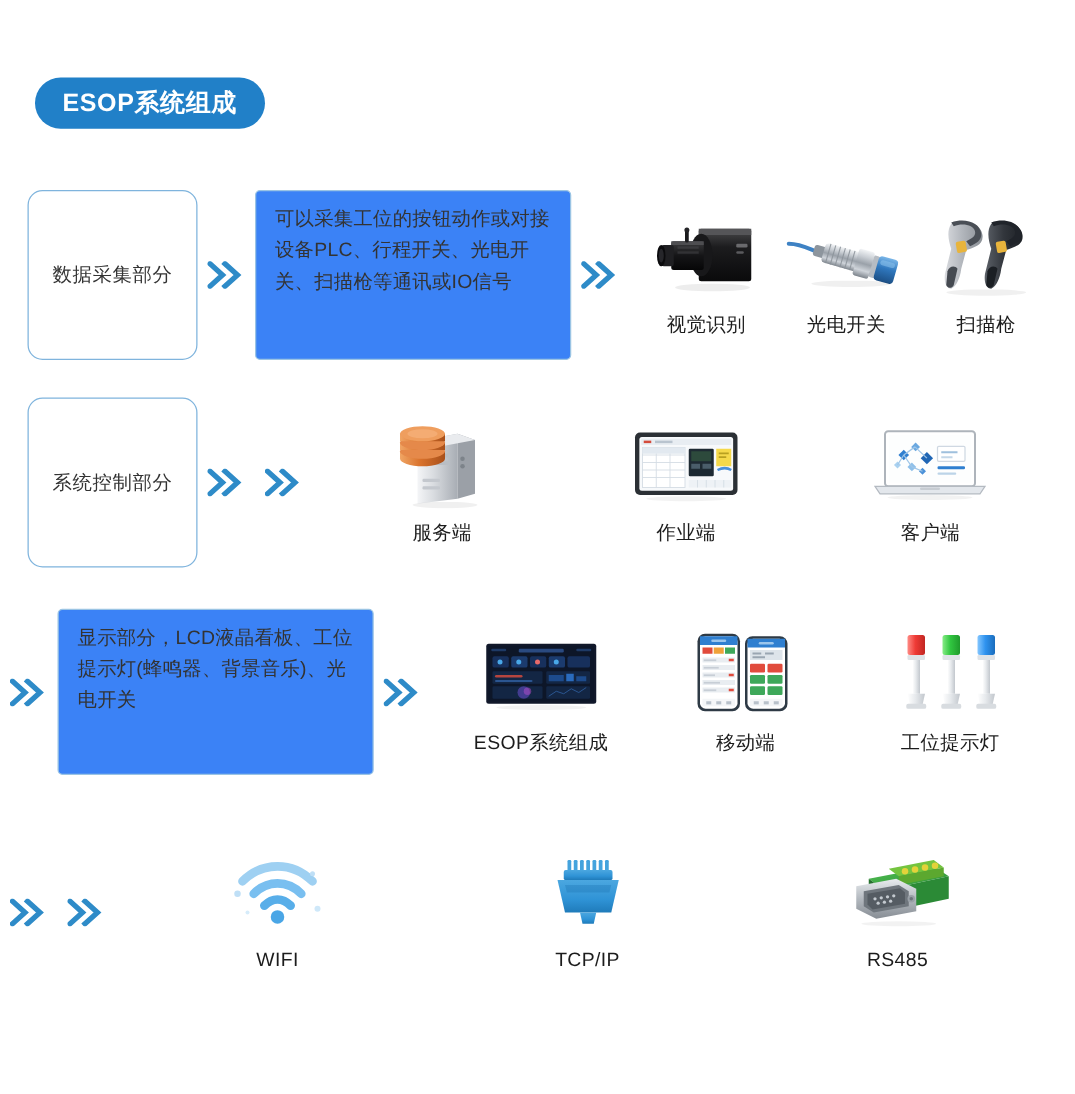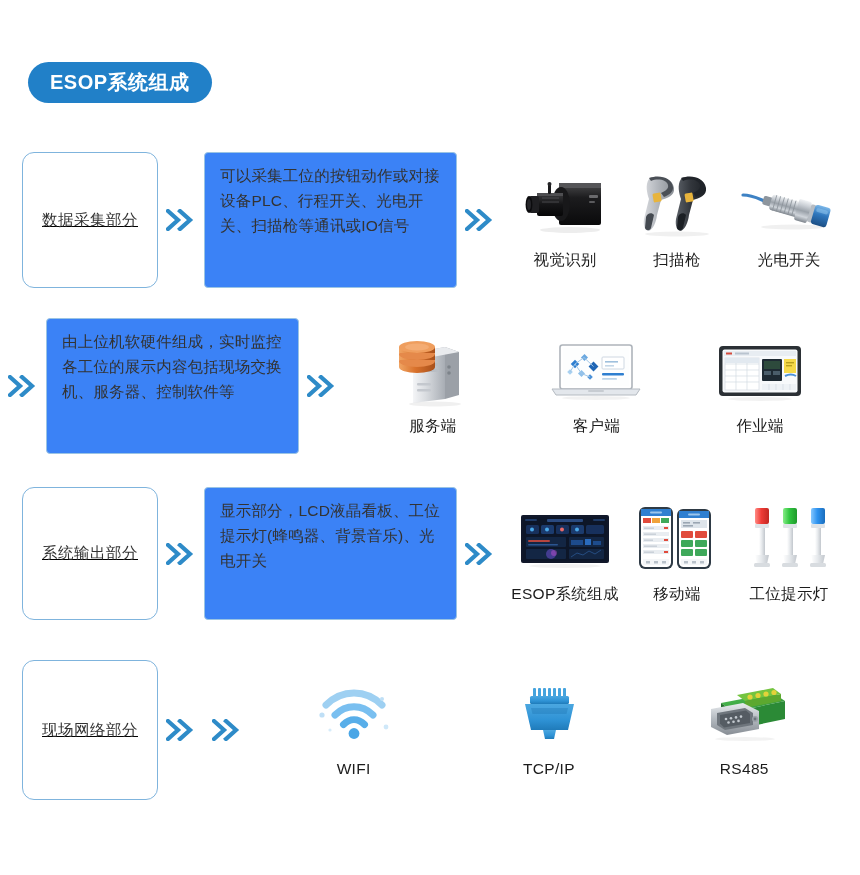--- a/index.html
+++ b/index.html
@@ -56,21 +56,20 @@
     width: 136px;
     margin-left: 22px;
     height: 100%;
     border: 1.4px solid #7fb4dd;
     border-radius: 12px;
     display: flex;
     align-items: center;
     justify-content: center;
     background: #ffffff;
     flex: 0 0 auto;
-    text-decoration: underline;
   }
   .stage-box-label {
     font-size: 15.5px;
     color: #333333;
     letter-spacing: 0.5px;
     white-space: nowrap;
   }
 
   
   .chevron {
@@ -192,55 +191,20 @@
             <rect x="33" y="11" width="3" height="10" rx="1.2" fill="#1a1a1c"></rect>
             <circle cx="34.5" cy="11" r="2" fill="#242427"></circle>
             <ellipse cx="55" cy="57" rx="30" ry="3" fill="#000" opacity="0.07"></ellipse>
           </svg>
         </div>
         <span class="icon-label">视觉识别</span>
       </div>
 
       <div class="icon-cell">
         <div class="icon-art">
-          <svg width="100" height="68" viewBox="0 0 100 68">
-            <defs>
-              <linearGradient id="scanGrey" x1="0" y1="0" x2="1" y2="0">
-                <stop offset="0%" stop-color="#d8dade"></stop>
-                <stop offset="45%" stop-color="#b3b7bd"></stop>
-                <stop offset="100%" stop-color="#8b9096"></stop>
-              </linearGradient>
-              <linearGradient id="scanDark" x1="0" y1="0" x2="1" y2="0">
-                <stop offset="0%" stop-color="#5c6168"></stop>
-                <stop offset="50%" stop-color="#32363c"></stop>
-                <stop offset="100%" stop-color="#1d2126"></stop>
-              </linearGradient>
-            </defs>
-
-            <g>
-              <path d="M22 8 C34 4 46 8 47 17 C48 25 40 27 34 29 L30 44 C29 52 26 58 22 60 C18 60 16 55 17 48 L22 28 C20 22 18 14 22 8 Z" fill="url(#scanGrey)"></path>
-              <path d="M22 7 C33 3 45 7 46 16 C46.5 21 42 24 37 26 L34 22 C38 20 42 18 41 14 C40 9 31 7 24 10 Z" fill="#4a4f56"></path>
-              <rect x="26" y="22" width="8" height="9" rx="1.5" fill="#e8b43c" transform="rotate(-10 30 26)"></rect>
-              <path d="M19 46 C20 42 25 41 27 44 L24 57 C23 60 19 60 18 57 Z" fill="#454a51"></path>
-            </g>
-
-            <g transform="translate(32,0)">
-              <path d="M22 8 C34 4 46 8 47 17 C48 25 40 27 34 29 L30 44 C29 52 26 58 22 60 C18 60 16 55 17 48 L22 28 C20 22 18 14 22 8 Z" fill="url(#scanDark)"></path>
-              <path d="M22 7 C33 3 45 7 46 16 C46.5 21 42 24 37 26 L34 22 C38 20 42 18 41 14 C40 9 31 7 24 10 Z" fill="#20242a"></path>
-              <rect x="26" y="22" width="8" height="9" rx="1.5" fill="#e8b43c" transform="rotate(-10 30 26)"></rect>
-              <path d="M19 46 C20 42 25 41 27 44 L24 57 C23 60 19 60 18 57 Z" fill="#1b1f24"></path>
-            </g>
-            <ellipse cx="50" cy="63" rx="32" ry="2.5" fill="#000" opacity="0.06"></ellipse>
-          </svg>
-        </div>
-        <span class="icon-label">扫描枪</span>
-      </div>
-
-      <div class="icon-cell">
-        <div class="icon-art">
           <svg width="104" height="56" viewBox="0 0 104 56">
             <defs>
               <linearGradient id="chrome" x1="0" y1="0" x2="0" y2="1">
                 <stop offset="0%" stop-color="#f2f4f6"></stop>
                 <stop offset="25%" stop-color="#c9ced4"></stop>
                 <stop offset="50%" stop-color="#9aa1a9"></stop>
                 <stop offset="75%" stop-color="#cfd4da"></stop>
                 <stop offset="100%" stop-color="#7d848c"></stop>
               </linearGradient>
               <linearGradient id="blueCap" x1="0" y1="0" x2="0" y2="1">
@@ -267,32 +231,67 @@
               <rect x="73" y="21" width="5" height="18" rx="1.5" fill="#b6bcc3"></rect>
               <rect x="77" y="20" width="16" height="20" rx="3" fill="url(#blueCap)"></rect>
               <rect x="79" y="23" width="12" height="4" rx="2" fill="#8cc3ec" opacity="0.55"></rect>
             </g>
             <ellipse cx="56" cy="50" rx="32" ry="2.5" fill="#000" opacity="0.06"></ellipse>
           </svg>
         </div>
         <span class="icon-label">光电开关</span>
       </div>
 
+      <div class="icon-cell">
+        <div class="icon-art">
+          <svg width="100" height="68" viewBox="0 0 100 68">
+            <defs>
+              <linearGradient id="scanGrey" x1="0" y1="0" x2="1" y2="0">
+                <stop offset="0%" stop-color="#d8dade"></stop>
+                <stop offset="45%" stop-color="#b3b7bd"></stop>
+                <stop offset="100%" stop-color="#8b9096"></stop>
+              </linearGradient>
+              <linearGradient id="scanDark" x1="0" y1="0" x2="1" y2="0">
+                <stop offset="0%" stop-color="#5c6168"></stop>
+                <stop offset="50%" stop-color="#32363c"></stop>
+                <stop offset="100%" stop-color="#1d2126"></stop>
+              </linearGradient>
+            </defs>
+
+            <g>
+              <path d="M22 8 C34 4 46 8 47 17 C48 25 40 27 34 29 L30 44 C29 52 26 58 22 60 C18 60 16 55 17 48 L22 28 C20 22 18 14 22 8 Z" fill="url(#scanGrey)"></path>
+              <path d="M22 7 C33 3 45 7 46 16 C46.5 21 42 24 37 26 L34 22 C38 20 42 18 41 14 C40 9 31 7 24 10 Z" fill="#4a4f56"></path>
+              <rect x="26" y="22" width="8" height="9" rx="1.5" fill="#e8b43c" transform="rotate(-10 30 26)"></rect>
+              <path d="M19 46 C20 42 25 41 27 44 L24 57 C23 60 19 60 18 57 Z" fill="#454a51"></path>
+            </g>
+
+            <g transform="translate(32,0)">
+              <path d="M22 8 C34 4 46 8 47 17 C48 25 40 27 34 29 L30 44 C29 52 26 58 22 60 C18 60 16 55 17 48 L22 28 C20 22 18 14 22 8 Z" fill="url(#scanDark)"></path>
+              <path d="M22 7 C33 3 45 7 46 16 C46.5 21 42 24 37 26 L34 22 C38 20 42 18 41 14 C40 9 31 7 24 10 Z" fill="#20242a"></path>
+              <rect x="26" y="22" width="8" height="9" rx="1.5" fill="#e8b43c" transform="rotate(-10 30 26)"></rect>
+              <path d="M19 46 C20 42 25 41 27 44 L24 57 C23 60 19 60 18 57 Z" fill="#1b1f24"></path>
+            </g>
+            <ellipse cx="50" cy="63" rx="32" ry="2.5" fill="#000" opacity="0.06"></ellipse>
+          </svg>
+        </div>
+        <span class="icon-label">扫描枪</span>
+      </div>
+
     </div>
   </div>
 
   <div class="row row-2">
+    <div class="stage-box">
+      <span class="stage-box-label">系统控制部分</span>
+    </div>
     <div class="chevron">
       <svg width="30" height="22" viewBox="0 0 30 22">
         <path d="M2 2 L12 11 L2 20" fill="none" stroke="#2e8bc8" stroke-width="4.2" stroke-linecap="square"></path>
         <path d="M14 2 L24 11 L14 20" fill="none" stroke="#2e8bc8" stroke-width="4.2" stroke-linecap="square"></path>
       </svg>
-    </div>
-    <div class="desc-box">
-      <span class="desc-text">由上位机软硬件组成，实时监控各工位的展示内容包括现场交换机、服务器、控制软件等</span>
     </div>
     <div class="chevron">
       <svg width="30" height="22" viewBox="0 0 30 22">
         <path d="M2 2 L12 11 L2 20" fill="none" stroke="#2e8bc8" stroke-width="4.2" stroke-linecap="square"></path>
         <path d="M14 2 L24 11 L14 20" fill="none" stroke="#2e8bc8" stroke-width="4.2" stroke-linecap="square"></path>
       </svg>
     </div>
     <div class="icon-group">
 
       <div class="icon-cell">
@@ -332,56 +331,20 @@
               <ellipse cx="18" cy="6" rx="12" ry="3.6" fill="#f6b582" opacity="0.6"></ellipse>
             </g>
             <ellipse cx="50" cy="69" rx="26" ry="2.5" fill="#000" opacity="0.06"></ellipse>
           </svg>
         </div>
         <span class="icon-label">服务端</span>
       </div>
 
       <div class="icon-cell">
         <div class="icon-art">
-          <svg width="100" height="64" viewBox="0 0 100 64">
-            <rect x="14" y="6" width="72" height="44" rx="2.5" fill="#ffffff" stroke="#aeb4bb" stroke-width="1.6"></rect>
-            <rect x="17" y="9" width="66" height="38" fill="#fdfefe"></rect>
-
-            <g fill="#2f7fd0">
-              <rect x="26" y="22" width="6" height="6" transform="rotate(45 29 25)"></rect>
-              <rect x="36" y="16" width="5" height="5" transform="rotate(45 38.5 18.5)" fill="#6aa8e0"></rect>
-              <rect x="44" y="24" width="7" height="7" transform="rotate(45 47.5 27.5)" fill="#1f66b5"></rect>
-              <rect x="33" y="32" width="5" height="5" transform="rotate(45 35.5 34.5)" fill="#8fc0ea"></rect>
-              <rect x="42" y="36" width="4" height="4" transform="rotate(45 44 38)" fill="#4b91d8"></rect>
-              <rect x="22" y="31" width="4" height="4" transform="rotate(45 24 33)" fill="#a9d1f0"></rect>
-            </g>
-            <g stroke="#9fc6e8" stroke-width="1">
-              <line x1="29" y1="25" x2="38" y2="18.5"></line>
-              <line x1="38" y1="18.5" x2="47.5" y2="27.5"></line>
-              <line x1="29" y1="25" x2="35.5" y2="34.5"></line>
-              <line x1="35.5" y1="34.5" x2="44" y2="38"></line>
-              <line x1="24" y1="33" x2="29" y2="25"></line>
-            </g>
-
-            <rect x="56" y="18" width="22" height="12" rx="1" fill="#ffffff" stroke="#cfd8e2" stroke-width="1"></rect>
-            <rect x="59" y="22" width="13" height="1.6" fill="#9fc0dd"></rect>
-            <rect x="59" y="26" width="9" height="1.6" fill="#c4d7e8"></rect>
-            <rect x="56" y="34" width="22" height="2.4" rx="1" fill="#2f7fd0"></rect>
-            <rect x="56" y="39" width="15" height="1.8" rx="0.9" fill="#bcd4e8"></rect>
-
-            <path d="M6 50 L94 50 L90 56 L10 56 Z" fill="#e3e7ec" stroke="#b4bac1" stroke-width="1"></path>
-            <rect x="42" y="51" width="16" height="2" rx="1" fill="#c7ccd2"></rect>
-            <ellipse cx="50" cy="59" rx="34" ry="2" fill="#000" opacity="0.05"></ellipse>
-          </svg>
-        </div>
-        <span class="icon-label">客户端</span>
-      </div>
-
-      <div class="icon-cell">
-        <div class="icon-art">
           <svg width="98" height="62" viewBox="0 0 98 62">
             <rect x="8" y="6" width="82" height="50" rx="4" fill="#2b3035"></rect>
             <rect x="11.5" y="9.5" width="75" height="43" rx="2" fill="#f7f9fb"></rect>
 
             <rect x="13" y="11" width="72" height="5" fill="#e8edf2"></rect>
             <rect x="15" y="12.5" width="6" height="2" fill="#d44b3c"></rect>
             <rect x="24" y="12.5" width="14" height="2" fill="#b9c4cf"></rect>
 
             <g stroke="#d3dbe3" stroke-width="0.7">
               <rect x="14" y="18" width="34" height="32" fill="#ffffff"></rect>
@@ -412,27 +375,60 @@
               <line x1="65" y1="44" x2="65" y2="50"></line>
               <line x1="72" y1="44" x2="72" y2="50"></line>
               <line x1="79" y1="44" x2="79" y2="50"></line>
             </g>
             <ellipse cx="49" cy="59" rx="32" ry="2" fill="#000" opacity="0.05"></ellipse>
           </svg>
         </div>
         <span class="icon-label">作业端</span>
       </div>
 
+      <div class="icon-cell">
+        <div class="icon-art">
+          <svg width="100" height="64" viewBox="0 0 100 64">
+            <rect x="14" y="6" width="72" height="44" rx="2.5" fill="#ffffff" stroke="#aeb4bb" stroke-width="1.6"></rect>
+            <rect x="17" y="9" width="66" height="38" fill="#fdfefe"></rect>
+
+            <g fill="#2f7fd0">
+              <rect x="26" y="22" width="6" height="6" transform="rotate(45 29 25)"></rect>
+              <rect x="36" y="16" width="5" height="5" transform="rotate(45 38.5 18.5)" fill="#6aa8e0"></rect>
+              <rect x="44" y="24" width="7" height="7" transform="rotate(45 47.5 27.5)" fill="#1f66b5"></rect>
+              <rect x="33" y="32" width="5" height="5" transform="rotate(45 35.5 34.5)" fill="#8fc0ea"></rect>
+              <rect x="42" y="36" width="4" height="4" transform="rotate(45 44 38)" fill="#4b91d8"></rect>
+              <rect x="22" y="31" width="4" height="4" transform="rotate(45 24 33)" fill="#a9d1f0"></rect>
+            </g>
+            <g stroke="#9fc6e8" stroke-width="1">
+              <line x1="29" y1="25" x2="38" y2="18.5"></line>
+              <line x1="38" y1="18.5" x2="47.5" y2="27.5"></line>
+              <line x1="29" y1="25" x2="35.5" y2="34.5"></line>
+              <line x1="35.5" y1="34.5" x2="44" y2="38"></line>
+              <line x1="24" y1="33" x2="29" y2="25"></line>
+            </g>
+
+            <rect x="56" y="18" width="22" height="12" rx="1" fill="#ffffff" stroke="#cfd8e2" stroke-width="1"></rect>
+            <rect x="59" y="22" width="13" height="1.6" fill="#9fc0dd"></rect>
+            <rect x="59" y="26" width="9" height="1.6" fill="#c4d7e8"></rect>
+            <rect x="56" y="34" width="22" height="2.4" rx="1" fill="#2f7fd0"></rect>
+            <rect x="56" y="39" width="15" height="1.8" rx="0.9" fill="#bcd4e8"></rect>
+
+            <path d="M6 50 L94 50 L90 56 L10 56 Z" fill="#e3e7ec" stroke="#b4bac1" stroke-width="1"></path>
+            <rect x="42" y="51" width="16" height="2" rx="1" fill="#c7ccd2"></rect>
+            <ellipse cx="50" cy="59" rx="34" ry="2" fill="#000" opacity="0.05"></ellipse>
+          </svg>
+        </div>
+        <span class="icon-label">客户端</span>
+      </div>
+
     </div>
   </div>
 
   <div class="row row-3">
-    <div class="stage-box">
-      <span class="stage-box-label">系统输出部分</span>
-    </div>
     <div class="chevron">
       <svg width="30" height="22" viewBox="0 0 30 22">
         <path d="M2 2 L12 11 L2 20" fill="none" stroke="#2e8bc8" stroke-width="4.2" stroke-linecap="square"></path>
         <path d="M14 2 L24 11 L14 20" fill="none" stroke="#2e8bc8" stroke-width="4.2" stroke-linecap="square"></path>
       </svg>
     </div>
     <div class="desc-box">
       <span class="desc-text">显示部分，LCD液晶看板、工位提示灯(蜂鸣器、背景音乐)、光电开关</span>
     </div>
     <div class="chevron">
@@ -611,23 +607,20 @@
             </g>
           </svg>
         </div>
         <span class="icon-label">工位提示灯</span>
       </div>
 
     </div>
   </div>
 
   <div class="row row-4">
-    <div class="stage-box">
-      <span class="stage-box-label">现场网络部分</span>
-    </div>
     <div class="chevron">
       <svg width="30" height="22" viewBox="0 0 30 22">
         <path d="M2 2 L12 11 L2 20" fill="none" stroke="#2e8bc8" stroke-width="4.2" stroke-linecap="square"></path>
         <path d="M14 2 L24 11 L14 20" fill="none" stroke="#2e8bc8" stroke-width="4.2" stroke-linecap="square"></path>
       </svg>
     </div>
     <div class="chevron">
       <svg width="30" height="22" viewBox="0 0 30 22">
         <path d="M2 2 L12 11 L2 20" fill="none" stroke="#2e8bc8" stroke-width="4.2" stroke-linecap="square"></path>
         <path d="M14 2 L24 11 L14 20" fill="none" stroke="#2e8bc8" stroke-width="4.2" stroke-linecap="square"></path>

